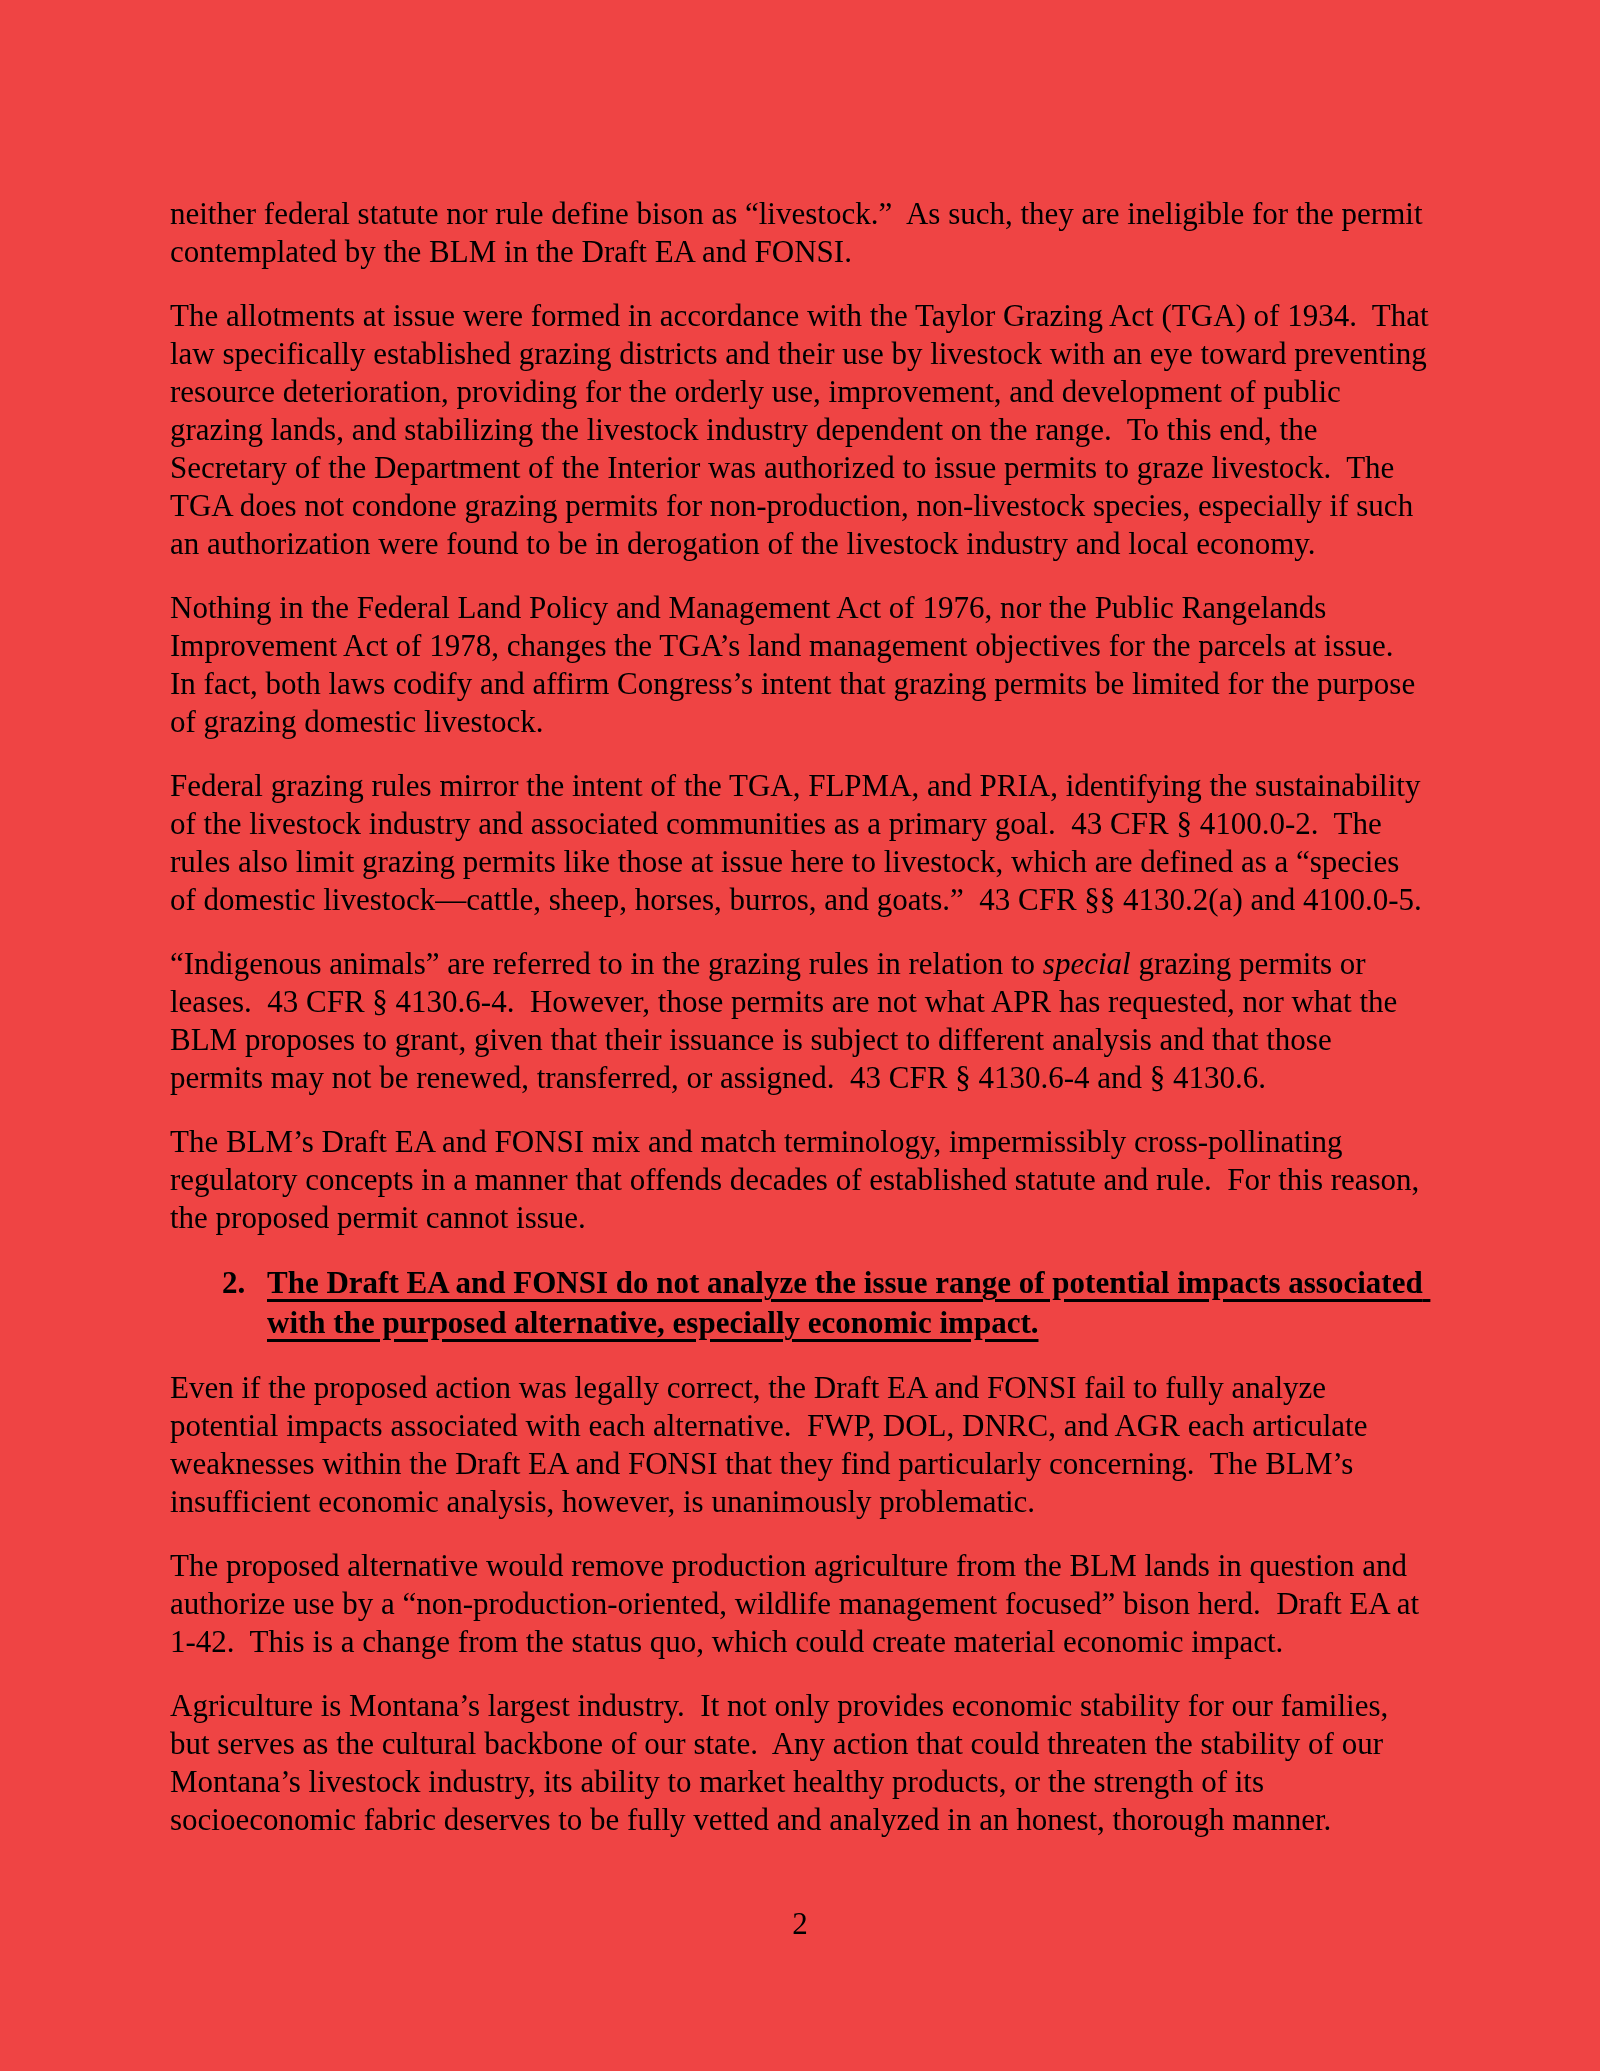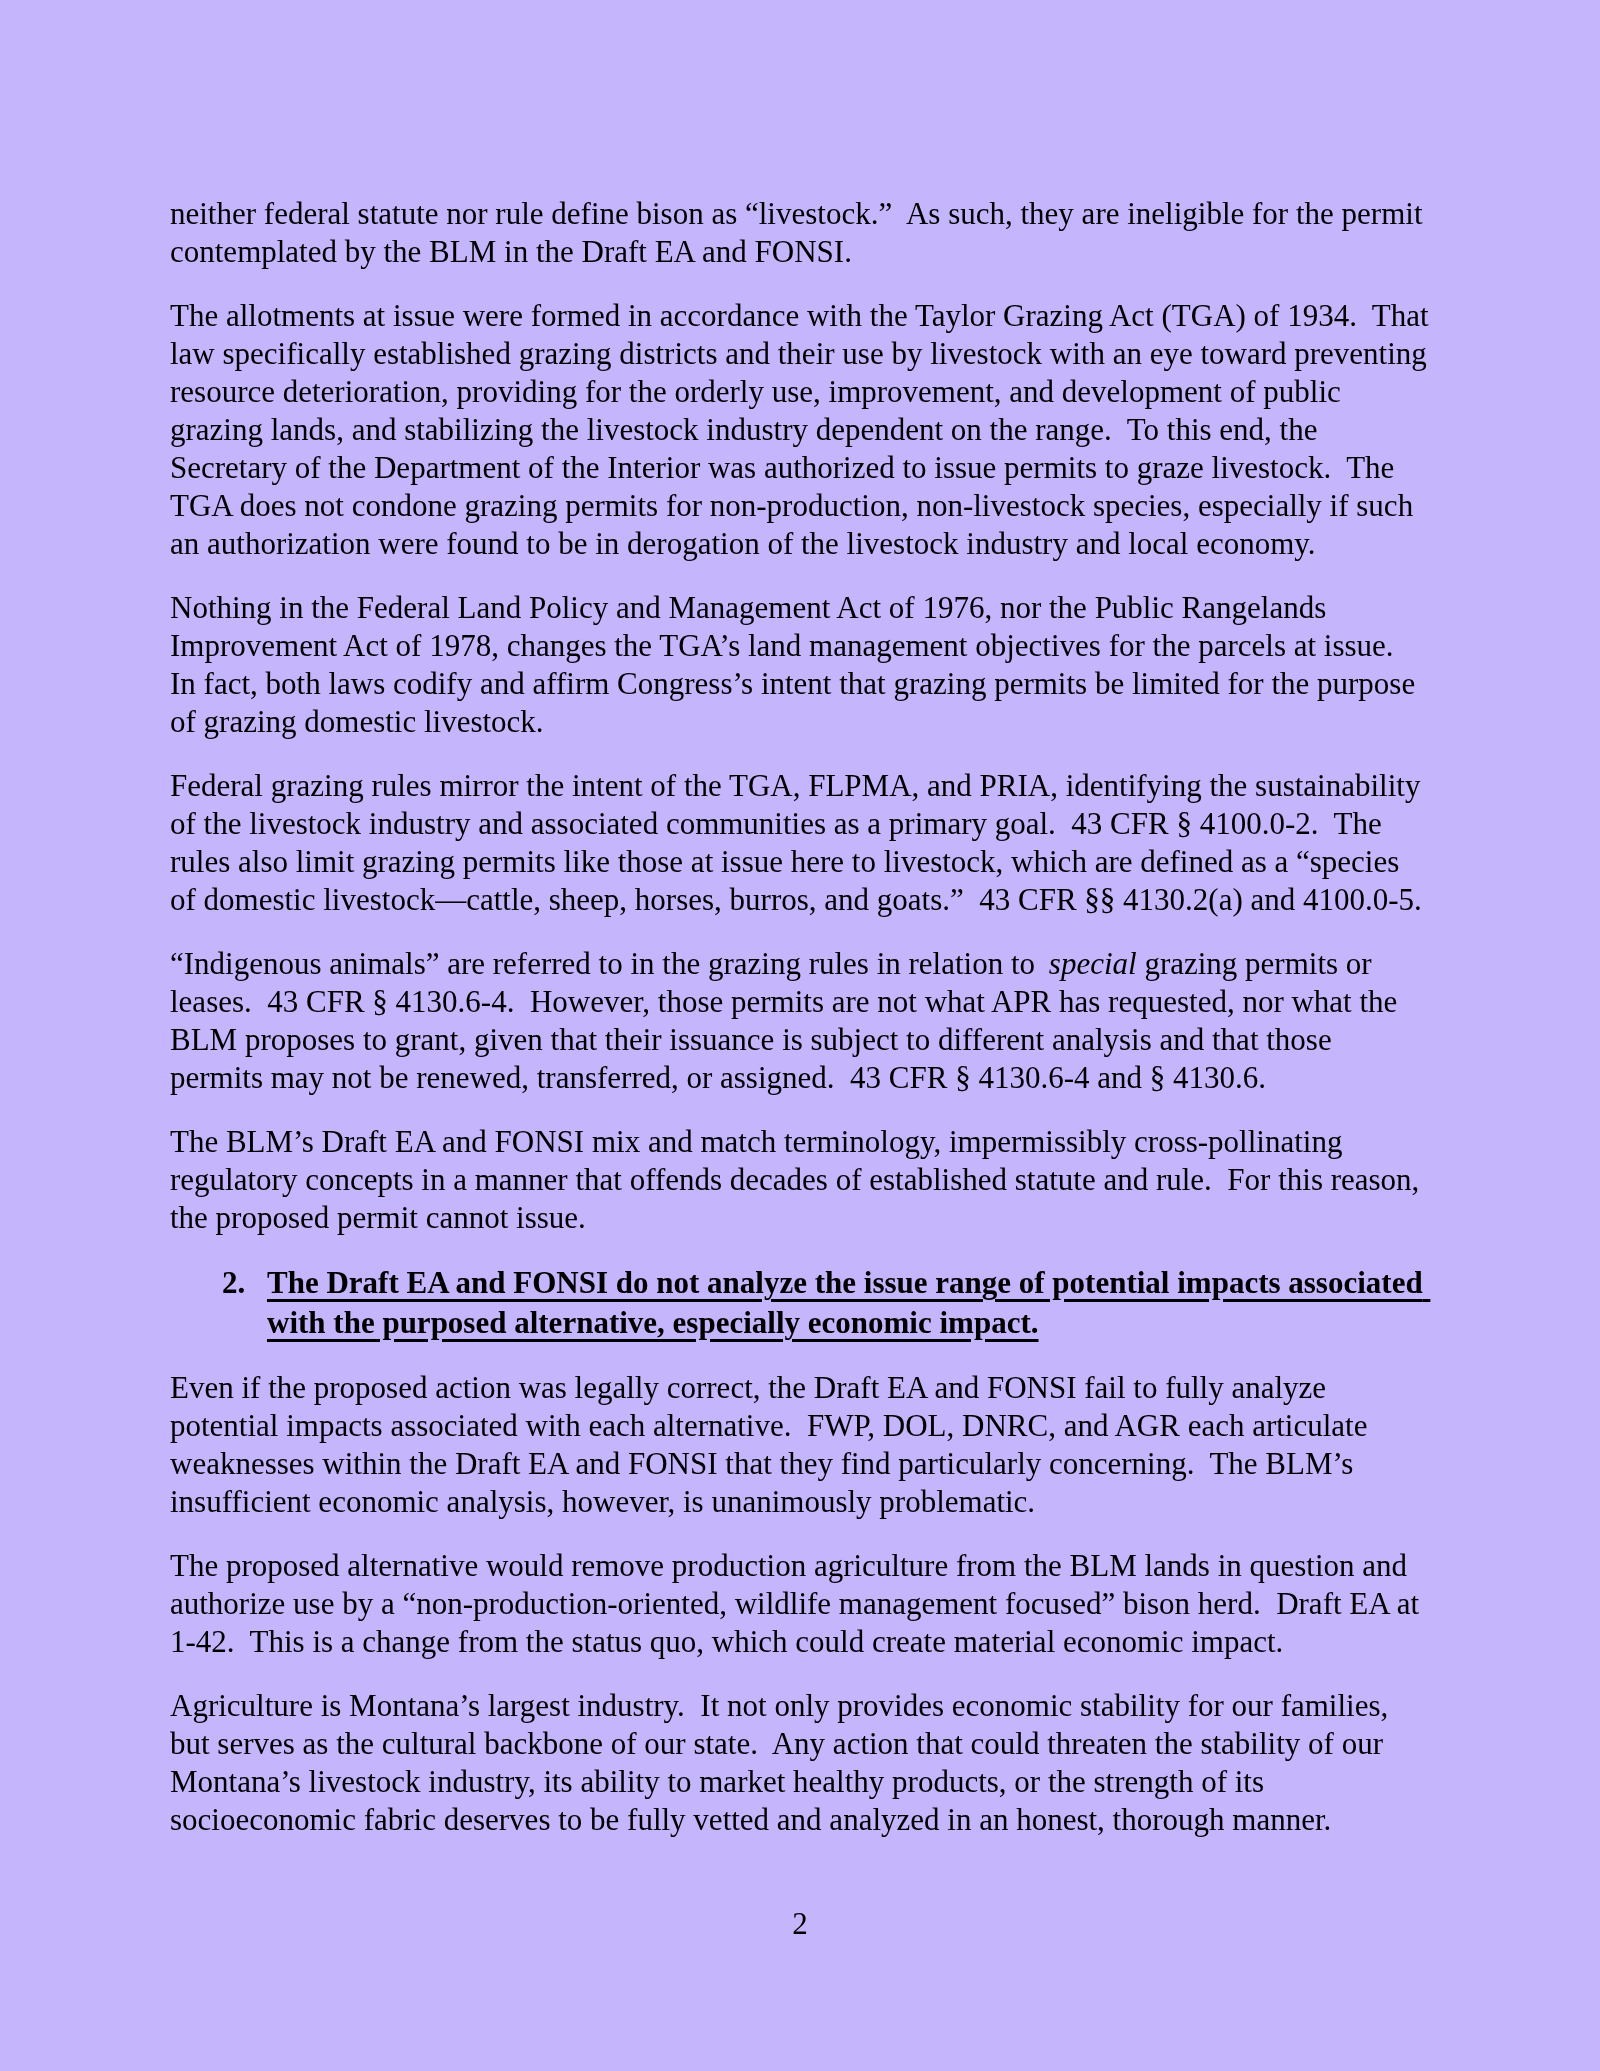--- a/index.html
+++ b/index.html
@@ -4,41 +4,40 @@
 <style>
   html, body {
     margin: 0;
     padding: 0;
     background: #ffffff;
   }
   .page {
     position: relative;
     width: 1600px;
     height: 2071px;
-    background: #c4b5fd;
+    background: #ef4444;
     color: #000000;
     font-family: "Liberation Serif", "DejaVu Serif", serif;
     overflow: hidden;
   }
   .content {
     position: absolute;
     left: 170px;
     top: 195px;
     width: 1260px;
     font-size: 31px;
     line-height: 38px;
     text-align: left;
   }
   .para {
     margin: 0 0 26px 0;
     white-space: pre-wrap;
   }
   .para em {
     font-style: italic;
-    margin-left: 6px;
   }
   .section-heading {
     display: flex;
     font-weight: 700;
     line-height: 40px;
     margin: 0 0 26px 52px;
   }
   .section-heading .heading-num {
     flex: 0 0 45px;
   }

